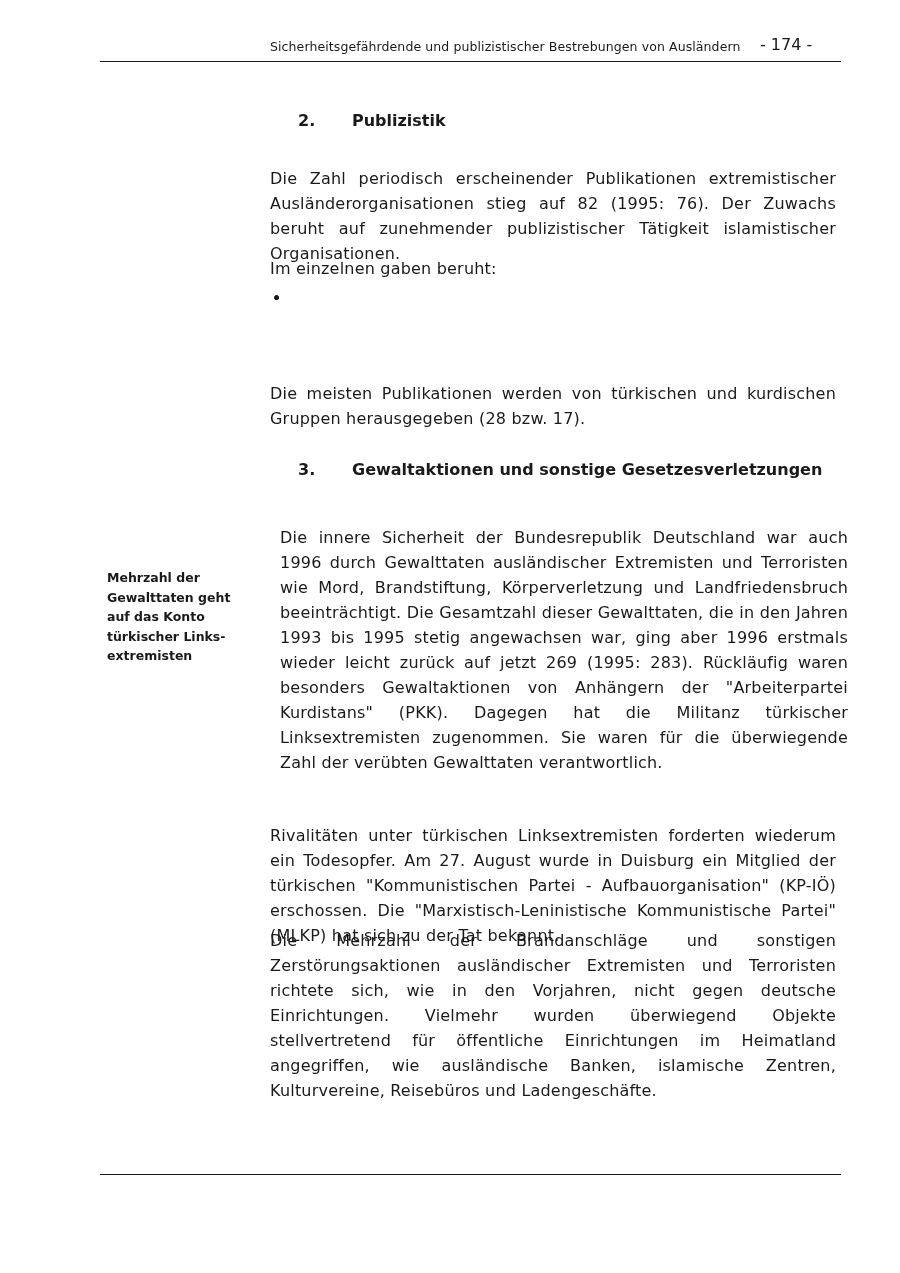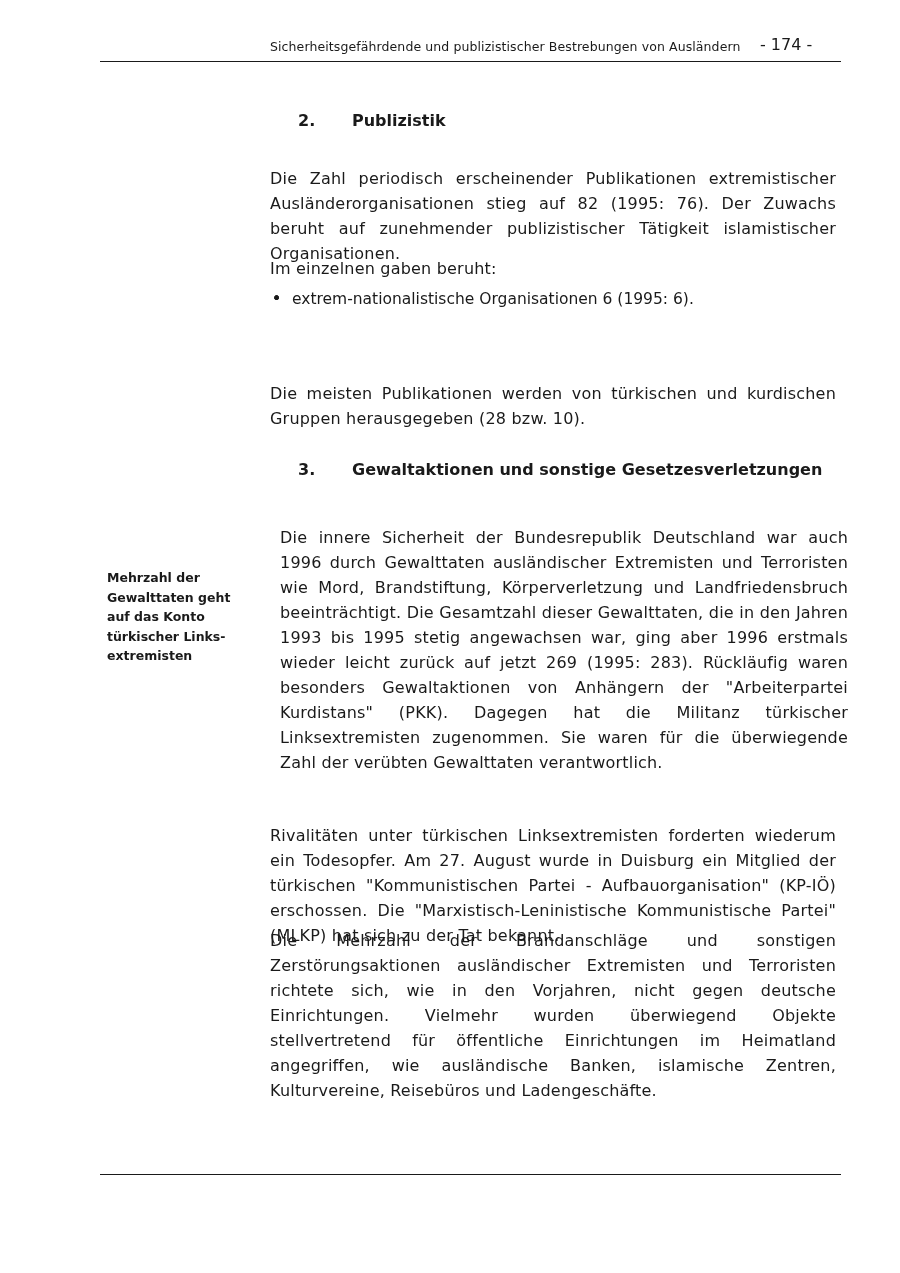--- a/index.html
+++ b/index.html
@@ -110,24 +110,24 @@
   <span class="num">2.</span><span>Publizistik</span>
 </div>
 
 <p class="para" style="top:166px;">Die Zahl periodisch erscheinender Publikationen extremistischer Ausländerorganisationen stieg auf 82 (1995: 76). Der Zuwachs beruht auf zunehmender publizistischer Tätigkeit islamistischer Organisationen.</p>
 
 <p class="para" style="top:256px;">Im einzelnen gaben beruht:</p>
 
 <ul class="bullet-list" style="top:285px;">
   <li><span class="dot">•</span></li>
   <li><span class="dot">•</span></li>
-  <li><span class="dot">•</span><span>extrem-nationalistische Organisationen 6 (1995: 6).</span></li>
+  <li><span class="dot">•</span></li>
 </ul>
 
-<p class="para" style="top:381px;">Die meisten Publikationen werden von türkischen und kurdischen Gruppen herausgegeben (28 bzw. 10).</p>
+<p class="para" style="top:381px;">Die meisten Publikationen werden von türkischen und kurdischen Gruppen herausgegeben (28 bzw. 17).</p>
 
 <div class="heading" style="top:460px;">
   <span class="num">3.</span><span>Gewaltaktionen und sonstige Gesetzesverletzungen</span>
 </div>
 
 <div class="margin-note">Mehrzahl der Gewalttaten geht auf das Konto türkischer Links-extremisten</div>
 
 <p class="para tight" style="top:525px;">Die innere Sicherheit der Bundesrepublik Deutschland war auch 1996 durch Gewalttaten ausländischer Extremisten und Terroristen wie Mord, Brandstiftung, Körperverletzung und Landfriedensbruch beeinträchtigt. Die Gesamtzahl dieser Gewalttaten, die in den Jahren 1993 bis 1995 stetig angewachsen war, ging aber 1996 erstmals wieder leicht zurück auf jetzt 269 (1995: 283). Rückläufig waren besonders Gewaltaktionen von Anhängern der "Arbeiterpartei Kurdistans" (PKK). Dagegen hat die Militanz türkischer Linksextremisten zugenommen. Sie waren für die überwiegende Zahl der verübten Gewalttaten verantwortlich.</p>
 
 <p class="para" style="top:823px;">Rivalitäten unter türkischen Linksextremisten forderten wiederum ein Todesopfer. Am 27. August wurde in Duisburg ein Mitglied der türkischen "Kommunistischen Partei - Aufbauorganisation" (KP-IÖ) erschossen. Die "Marxistisch-Leninistische Kommunistische Partei" (MLKP) hat sich zu der Tat bekannt.</p>

